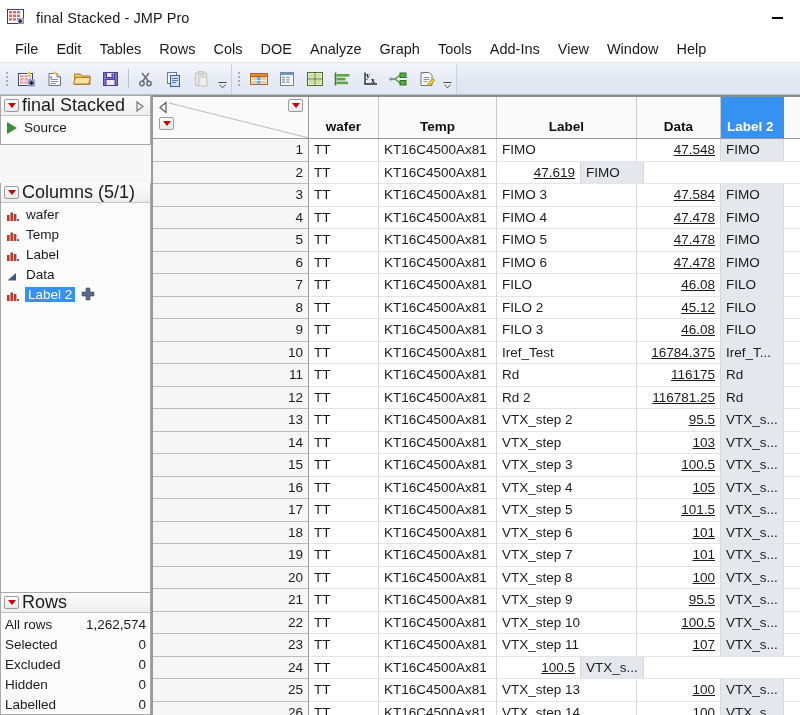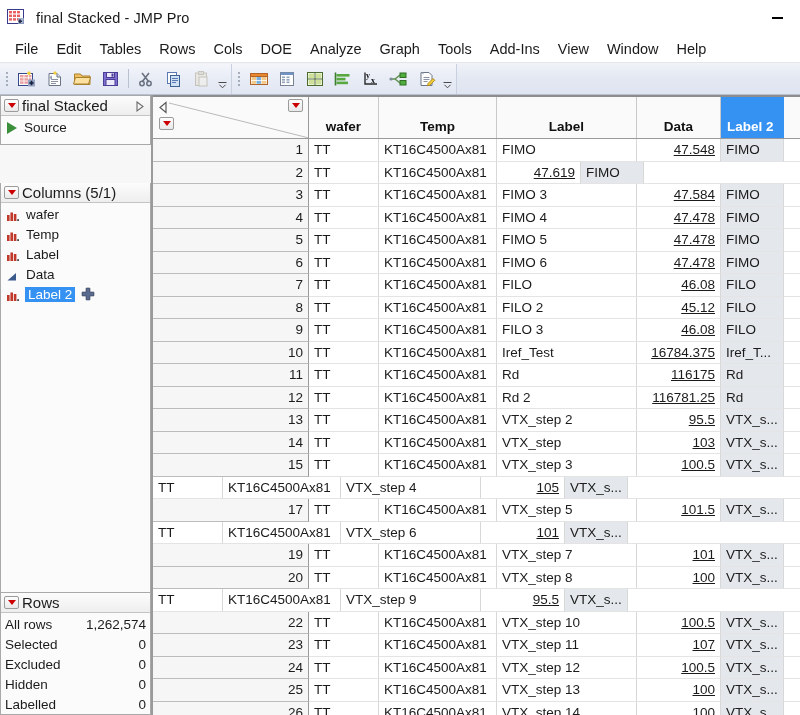--- a/index.html
+++ b/index.html
@@ -129,21 +129,21 @@
   .panel + .panel { border-top: none; text-align: center; }
   .panel-head {
     height: 20px; flex: 0 0 20px;
     background: linear-gradient(to bottom,#fcfcfc,#eeeeee);
     border-bottom: 1px solid #c4c4c4;
     display: flex; align-items: center;
     padding-left: 3px;
     position: relative;
   }
   .panel-title {
-    font-size: 15px; color: #1b1b1b;
+    font-size: 18px; color: #1b1b1b;
     margin-left: 3px; white-space: nowrap;
   }
   .panel-expand {
     position: absolute; right: 4px; top: 3px;
     width: 12px; height: 13px;
   }
   .redtri {
     width: 15px; height: 13px;
     border: 1px solid #9b9b9b;
     background: linear-gradient(to bottom,#fdfdfd,#e9e9e9);
@@ -781,37 +781,39 @@
           <div class="tr">
             <div class="rownum">15</div>
             <div class="td " style="width: 70px; flex: 0 0 70px;">TT</div>
             <div class="td " style="width: 118px; flex: 0 0 118px;">KT16C4500Ax81</div>
             <div class="td " style="width: 140px; flex: 0 0 140px;">VTX_step 3</div>
             <div class="td num" style="width: 84px; flex: 0 0 84px;">100.5</div>
             <div class="td selcol" style="width: 63px; flex: 0 0 63px;">VTX_s...</div>
             <div class="td tail" style="flex: 1 1 auto;"></div>
           </div>
           <div class="tr">
+            <div class="rownum">16</div>
             <div class="td " style="width: 70px; flex: 0 0 70px;">TT</div>
             <div class="td " style="width: 118px; flex: 0 0 118px;">KT16C4500Ax81</div>
             <div class="td " style="width: 140px; flex: 0 0 140px;">VTX_step 4</div>
             <div class="td num" style="width: 84px; flex: 0 0 84px;">105</div>
             <div class="td selcol" style="width: 63px; flex: 0 0 63px;">VTX_s...</div>
             <div class="td tail" style="flex: 1 1 auto;"></div>
           </div>
           <div class="tr">
             <div class="rownum">17</div>
             <div class="td " style="width: 70px; flex: 0 0 70px;">TT</div>
             <div class="td " style="width: 118px; flex: 0 0 118px;">KT16C4500Ax81</div>
             <div class="td " style="width: 140px; flex: 0 0 140px;">VTX_step 5</div>
             <div class="td num" style="width: 84px; flex: 0 0 84px;">101.5</div>
             <div class="td selcol" style="width: 63px; flex: 0 0 63px;">VTX_s...</div>
             <div class="td tail" style="flex: 1 1 auto;"></div>
           </div>
           <div class="tr">
+            <div class="rownum">18</div>
             <div class="td " style="width: 70px; flex: 0 0 70px;">TT</div>
             <div class="td " style="width: 118px; flex: 0 0 118px;">KT16C4500Ax81</div>
             <div class="td " style="width: 140px; flex: 0 0 140px;">VTX_step 6</div>
             <div class="td num" style="width: 84px; flex: 0 0 84px;">101</div>
             <div class="td selcol" style="width: 63px; flex: 0 0 63px;">VTX_s...</div>
             <div class="td tail" style="flex: 1 1 auto;"></div>
           </div>
           <div class="tr">
             <div class="rownum">19</div>
             <div class="td " style="width: 70px; flex: 0 0 70px;">TT</div>
@@ -824,20 +826,21 @@
           <div class="tr">
             <div class="rownum">20</div>
             <div class="td " style="width: 70px; flex: 0 0 70px;">TT</div>
             <div class="td " style="width: 118px; flex: 0 0 118px;">KT16C4500Ax81</div>
             <div class="td " style="width: 140px; flex: 0 0 140px;">VTX_step 8</div>
             <div class="td num" style="width: 84px; flex: 0 0 84px;">100</div>
             <div class="td selcol" style="width: 63px; flex: 0 0 63px;">VTX_s...</div>
             <div class="td tail" style="flex: 1 1 auto;"></div>
           </div>
           <div class="tr">
+            <div class="rownum">21</div>
             <div class="td " style="width: 70px; flex: 0 0 70px;">TT</div>
             <div class="td " style="width: 118px; flex: 0 0 118px;">KT16C4500Ax81</div>
             <div class="td " style="width: 140px; flex: 0 0 140px;">VTX_step 9</div>
             <div class="td num" style="width: 84px; flex: 0 0 84px;">95.5</div>
             <div class="td selcol" style="width: 63px; flex: 0 0 63px;">VTX_s...</div>
             <div class="td tail" style="flex: 1 1 auto;"></div>
           </div>
           <div class="tr">
             <div class="rownum">22</div>
             <div class="td " style="width: 70px; flex: 0 0 70px;">TT</div>
@@ -853,21 +856,20 @@
             <div class="td " style="width: 118px; flex: 0 0 118px;">KT16C4500Ax81</div>
             <div class="td " style="width: 140px; flex: 0 0 140px;">VTX_step 11</div>
             <div class="td num" style="width: 84px; flex: 0 0 84px;">107</div>
             <div class="td selcol" style="width: 63px; flex: 0 0 63px;">VTX_s...</div>
             <div class="td tail" style="flex: 1 1 auto;"></div>
           </div>
           <div class="tr">
             <div class="rownum">24</div>
             <div class="td " style="width: 70px; flex: 0 0 70px;">TT</div>
             <div class="td " style="width: 118px; flex: 0 0 118px;">KT16C4500Ax81</div>
-            <div class="td " style="width: 140px; flex: 0 0 140px;">VTX_step 12</div>
             <div class="td num" style="width: 84px; flex: 0 0 84px;">100.5</div>
             <div class="td selcol" style="width: 63px; flex: 0 0 63px;">VTX_s...</div>
             <div class="td tail" style="flex: 1 1 auto;"></div>
           </div>
           <div class="tr">
             <div class="rownum">25</div>
             <div class="td " style="width: 70px; flex: 0 0 70px;">TT</div>
             <div class="td " style="width: 118px; flex: 0 0 118px;">KT16C4500Ax81</div>
             <div class="td " style="width: 140px; flex: 0 0 140px;">VTX_step 13</div>
             <div class="td num" style="width: 84px; flex: 0 0 84px;">100</div>

